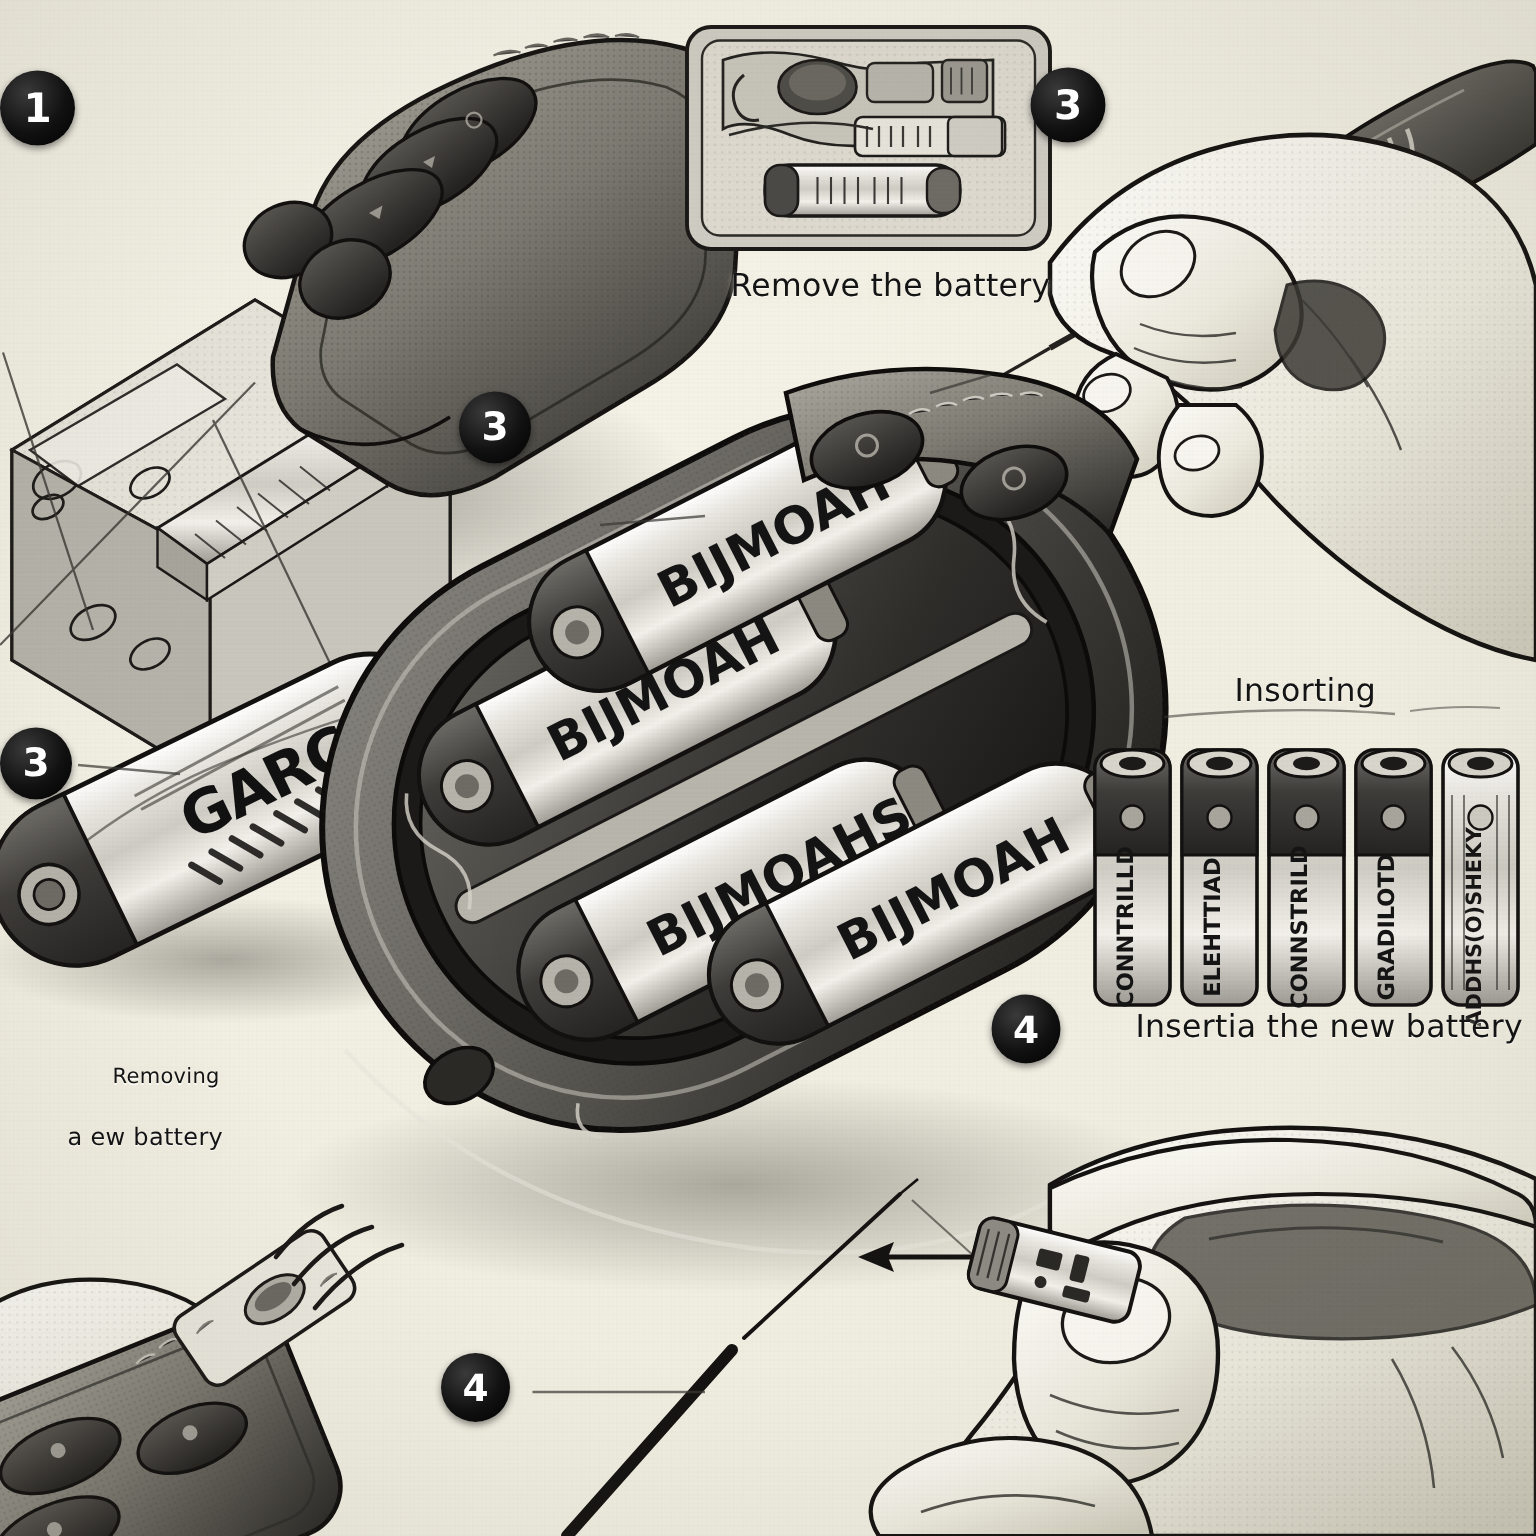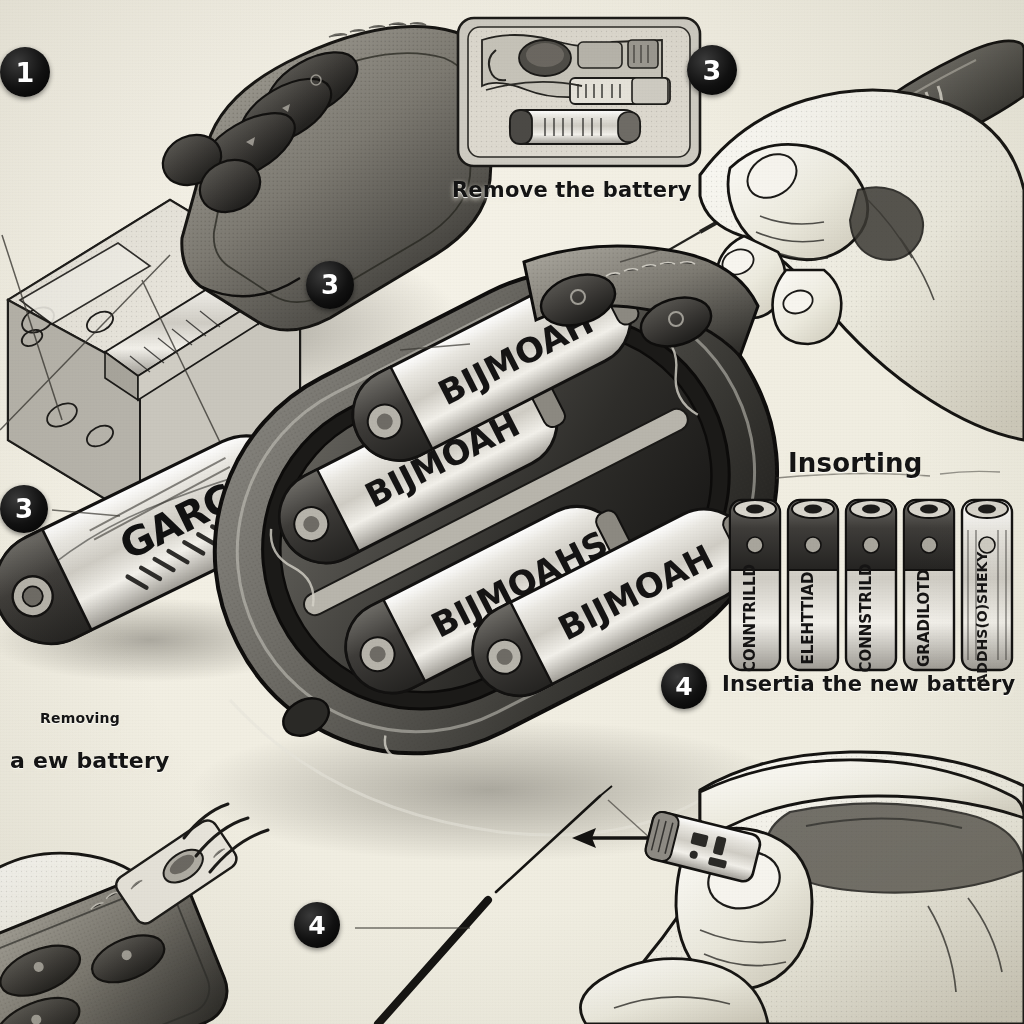--- a/index.html
+++ b/index.html
@@ -25,22 +25,23 @@
     position:absolute;border-radius:50%;
     background:radial-gradient(circle at 36% 30%, #3a3a3a 0%, #111 55%, #000 100%);
     color:#fff;display:flex;align-items:center;justify-content:center;
     font-family:"DejaVu Sans", sans-serif;font-weight:bold;
     box-shadow:0 2px 5px rgba(0,0,0,.45);
     z-index:40;line-height:1;
   }
   .caption{
     position:absolute;color:#141414;z-index:38;
     font-family:"DejaVu Sans", sans-serif;
-    font-weight:700;letter-spacing:.2px;white-space:nowrap;
+    font-weight:400;letter-spacing:.2px;white-space:nowrap;
     text-shadow:0 1px 0 rgba(255,255,255,.75), 0 2px 5px rgba(240,236,222,.9);
+    margin-left:35px;
   }
 
   svg{display:block;position:absolute;top:0;left:0;}
 </style>
 </head>
 <body>
 
 <div id="stage">
 
   <svg width="1024" height="1024" viewBox="0 0 1024 1024">
@@ -549,23 +550,23 @@
   </div>
   <div class="badge" style="left:661px;top:663px;width:46px;height:46px;font-size:25px;">
     <span>4</span>
   </div>
   <div class="badge" style="left:294px;top:902px;width:46px;height:46px;font-size:25px;">
     <span>4</span>
   </div>
 
   <div class="caption" style="left:452px;top:178px;font-size:21px;">Remove the battery</div>
 
-  <div class="caption" style="left:788px;top:448px;font-size:26px;">Insorting</div>
+  <div class="caption" style="left:788px;top:448px;font-size:21px;">Insorting</div>
 
   <div class="caption" style="left:722px;top:672px;font-size:21px;">Insertia the new battery</div>
 
   <div class="caption" style="left:40px;top:710px;font-size:14px;">Removing</div>
 
-  <div class="caption" style="left:10px;top:748px;font-size:22px;">a ew battery</div>
+  <div class="caption" style="left:10px;top:748px;font-size:16px;">a ew battery</div>
 
   <div id="grain"></div>
   <div id="vignette"></div>
 </div>
 
 </body></html>

